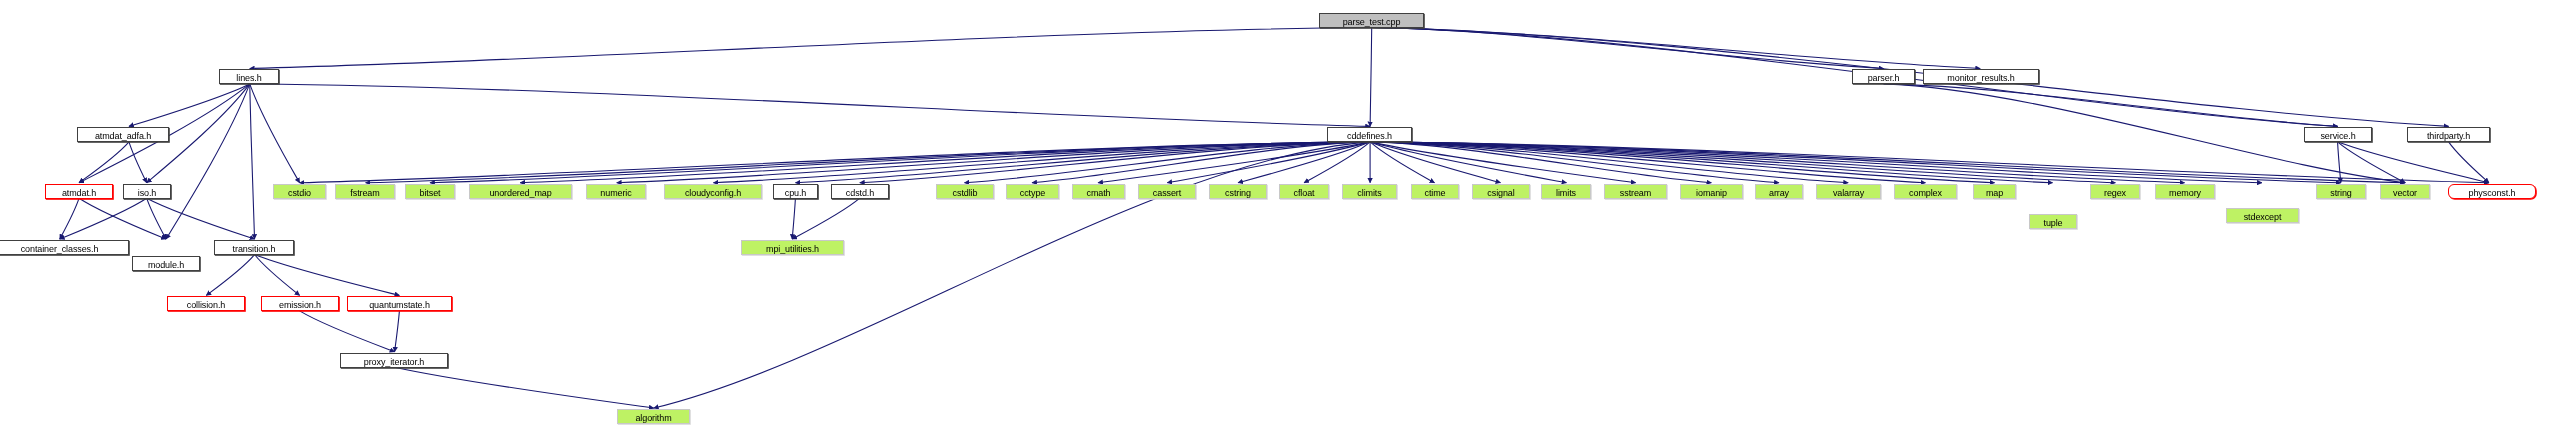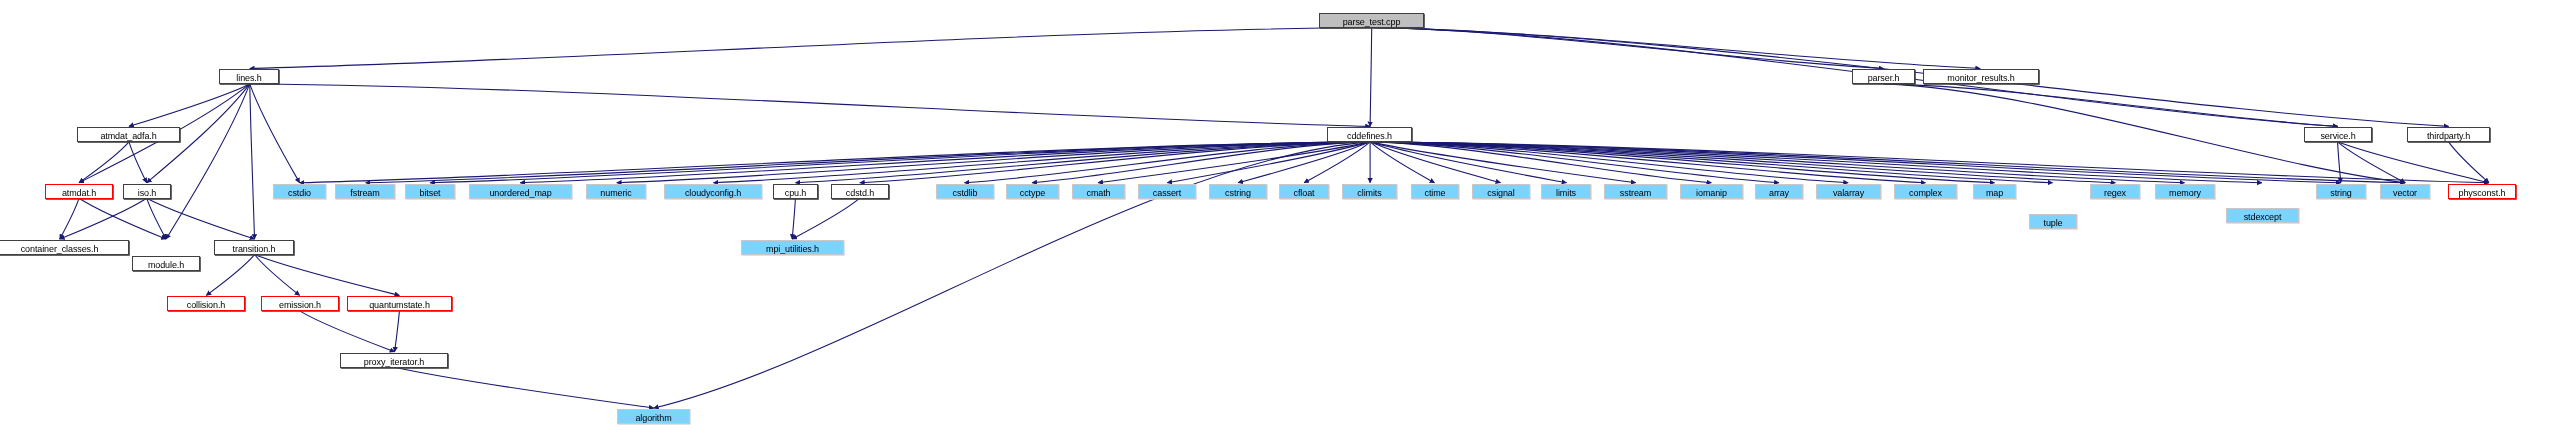--- a/index.html
+++ b/index.html
@@ -30,21 +30,21 @@
     border:0.8px solid #404040;
     box-shadow:0.8px 0.8px 0 0 #404040;
   }
   .node.hdr{
     border:0.8px solid #404040;
     box-shadow:0.8px 0.8px 0 0 #404040;
   }
   .node.sys{
     border:0.8px solid #c8c8c8;
     box-shadow:0.8px 0.8px 0 0 #d9d9d9;
-    background:#7dd3fc;
+    background:#bef264;
   }
   .node.red{
     border:0.8px solid #ff0000;
     box-shadow:0.8px 0.8px 0 0 #ff0000;
   }
   .node .lbl{display:block;padding:0 3.1px;}
 </style>
 </head>
 <body>
 
@@ -130,21 +130,21 @@
       </div>
       <div class="node hdr" style="left: 219px; top: 69px; width: 60px;">
         <span class="lbl">lines.h</span>
       </div>
       <div class="node hdr" style="left: 1852px; top: 69px; width: 63px;">
         <span class="lbl">parser.h</span>
       </div>
       <div class="node hdr" style="left: 1923px; top: 69px; width: 116px;">
         <span class="lbl">monitor_results.h</span>
       </div>
-      <div class="node hdr" style="left: 77px; top: 127px; width: 103px;">
+      <div class="node hdr" style="left: 77px; top: 127px; width: 92px;">
         <span class="lbl">atmdat_adfa.h</span>
       </div>
       <div class="node hdr" style="left: 1327px; top: 127px; width: 85px;">
         <span class="lbl">cddefines.h</span>
       </div>
       <div class="node hdr" style="left: 2304px; top: 127px; width: 68px;">
         <span class="lbl">service.h</span>
       </div>
       <div class="node hdr" style="left: 2407px; top: 127px; width: 83px;">
         <span class="lbl">thirdparty.h</span>
@@ -238,21 +238,21 @@
       </div>
       <div class="node sys" style="left: 2226px; top: 184px; width: 73px; margin-top: 24px;">
         <span class="lbl">stdexcept</span>
       </div>
       <div class="node sys" style="left: 2316px; top: 184px; width: 50px;">
         <span class="lbl">string</span>
       </div>
       <div class="node sys" style="left: 2380px; top: 184px; width: 50px;">
         <span class="lbl">vector</span>
       </div>
-      <div class="node red" style="left: 2448px; top: 184px; width: 68px;">
+      <div class="node red" style="left: 2448px; top: 184px; width: 88px; border-radius: 6px;">
         <span class="lbl">physconst.h</span>
       </div>
       <div class="node hdr" style="left: -9.5px; top: 240px; width: 138px;">
         <span class="lbl">container_classes.h</span>
       </div>
       <div class="node hdr" style="left: 132px; top: 240px; width: 68px; margin-top: 16px;">
         <span class="lbl">module.h</span>
       </div>
       <div class="node hdr" style="left: 214px; top: 240px; width: 80px;">
         <span class="lbl">transition.h</span>

